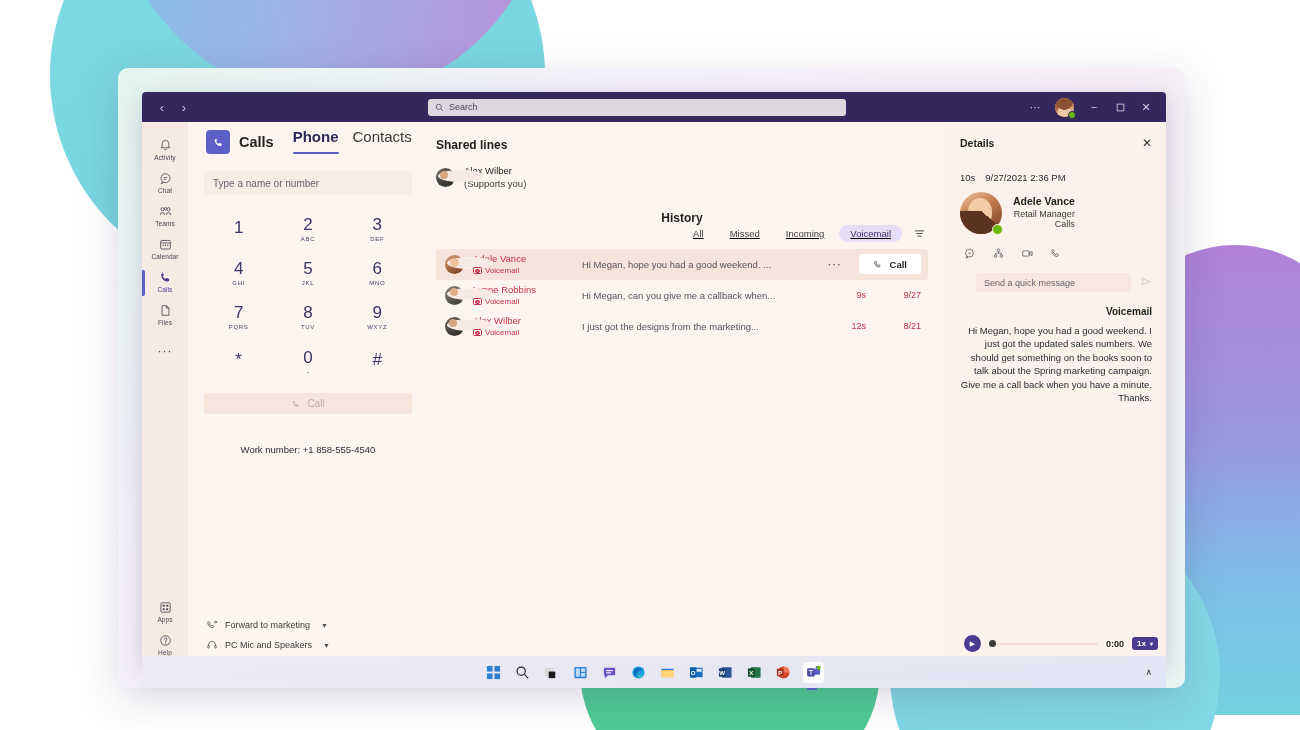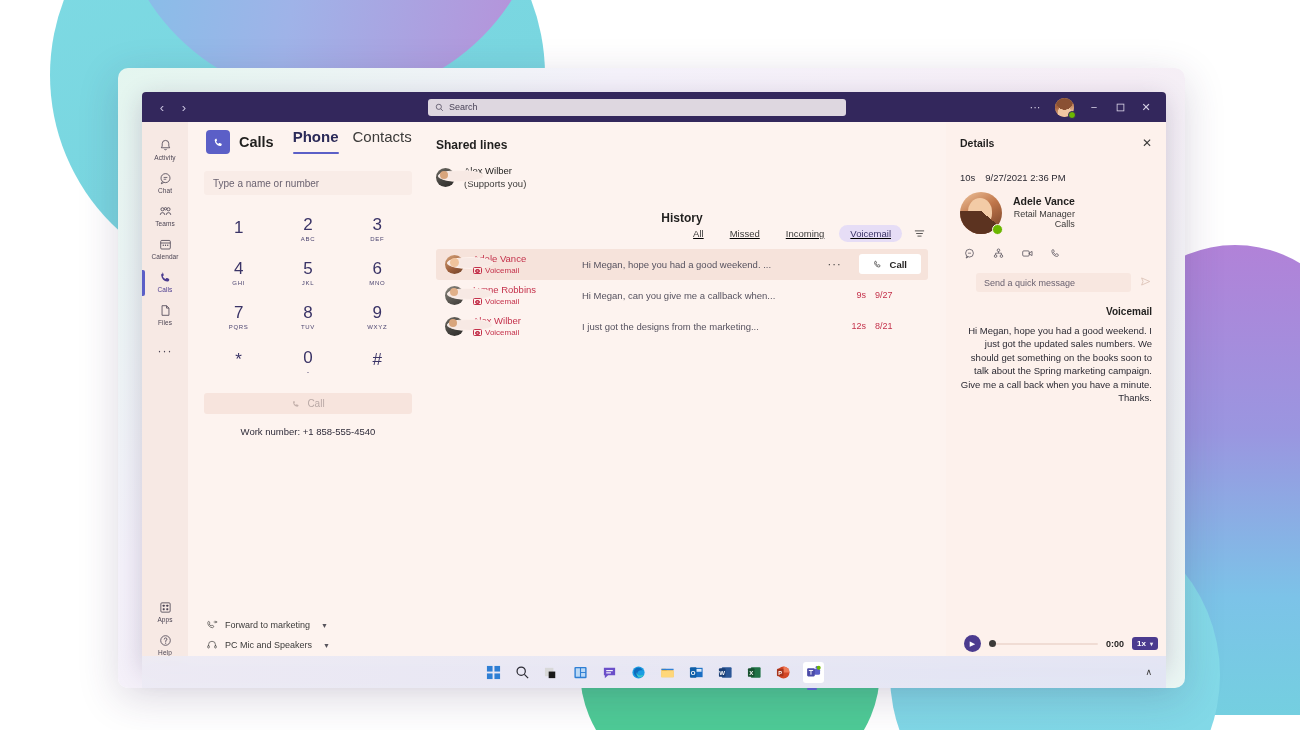--- a/index.html
+++ b/index.html
@@ -121,21 +121,21 @@
   .key { display:flex; flex-direction:column; align-items:center; justify-content:center;
          height:40px; cursor:pointer; border-radius:4px; }
   .key .d { font-size:17px; color:#3a3366; font-weight:500; line-height:1; }
   .key .s { font-size:6px; color:#4b4470; letter-spacing:.7px; margin-top:3px;}
   .key .dot { font-size:9px; color:#4b4470; line-height:4px; margin-top:4px;}
   .callbtn {
     margin-top:12px; height:21px; background:#f7e4dd; border-radius:3px;
     display:flex; align-items:center; justify-content:center; gap:6px;
     font-size:10px; color:#b9a9a6; cursor:pointer;
   }
-  .worknum { text-align:center; font-size:9.5px; color:#2f2c3a; margin-top:12px; }
+  .worknum { text-align:center; font-size:9.5px; color:#2f2c3a; margin-top:30px; }
   .dial-foot { margin-top:auto; padding-bottom:11px; }
   .foot-row { display:flex; align-items:center; gap:7px; font-size:9px;
               color:#3b3a39; padding:4px 2px; cursor:pointer; }
   .caret { font-size:7px; color:#57545c; margin-left:4px;}
 
   
   .center { flex:1; background:#fdf3ef; padding:16px 18px 0 8px; min-width:0;}
   .sec-title { font-size:12px; font-weight:bold; color:#201f1e; }
   .shared-row { display:flex; align-items:center; gap:9px; margin-top:13px; }
   .av { width:19px;height:19px;border-radius:50%;position:relative;flex:0 0 19px;}
@@ -166,21 +166,21 @@
   .hname { font-size:9.5px; color:#c4314b; line-height:1.2; }
   .hsub { display:flex; align-items:center; gap:3px; font-size:8px; color:#c4314b; margin-top:1px;}
   .vm-ico { width:9px;height:7px;border:1px solid #c4314b;border-radius:1.5px;
             display:inline-block; position:relative;}
   .vm-ico::before,.vm-ico::after{content:"";position:absolute;top:1px;width:2.6px;height:2.6px;
             border:.8px solid #c4314b;border-radius:50%;}
   .vm-ico::before{left:.7px;} .vm-ico::after{right:.7px;}
   .hprev { flex:1; font-size:9.5px; color:#56525f; min-width:0; overflow:hidden;
            white-space:nowrap; text-overflow:ellipsis; padding-left:4px;}
   .hdur { font-size:9px; color:#c4314b; width:40px; text-align:right; }
-  .hdate { font-size:9px; color:#c4314b; width:46px; }
+  .hdate { font-size:9px; color:#c4314b; width:46px; text-align:right; }
   .more-dots { font-size:11px; color:#3b3a39; padding:0 8px; cursor:pointer; letter-spacing:1px;}
   .rowcall {
     background:#fff; border-radius:3px; height:20px; display:flex; align-items:center;
     gap:6px; padding:0 14px; font-size:9.5px; font-weight:bold; color:#201f1e; cursor:pointer;
   }
 
   
   .details { width:220px; flex:0 0 220px; background:#fdf1ec; padding:14px 14px 0 14px;
              position:relative;text-align:right; }
   .det-head { display:flex; align-items:center; }

